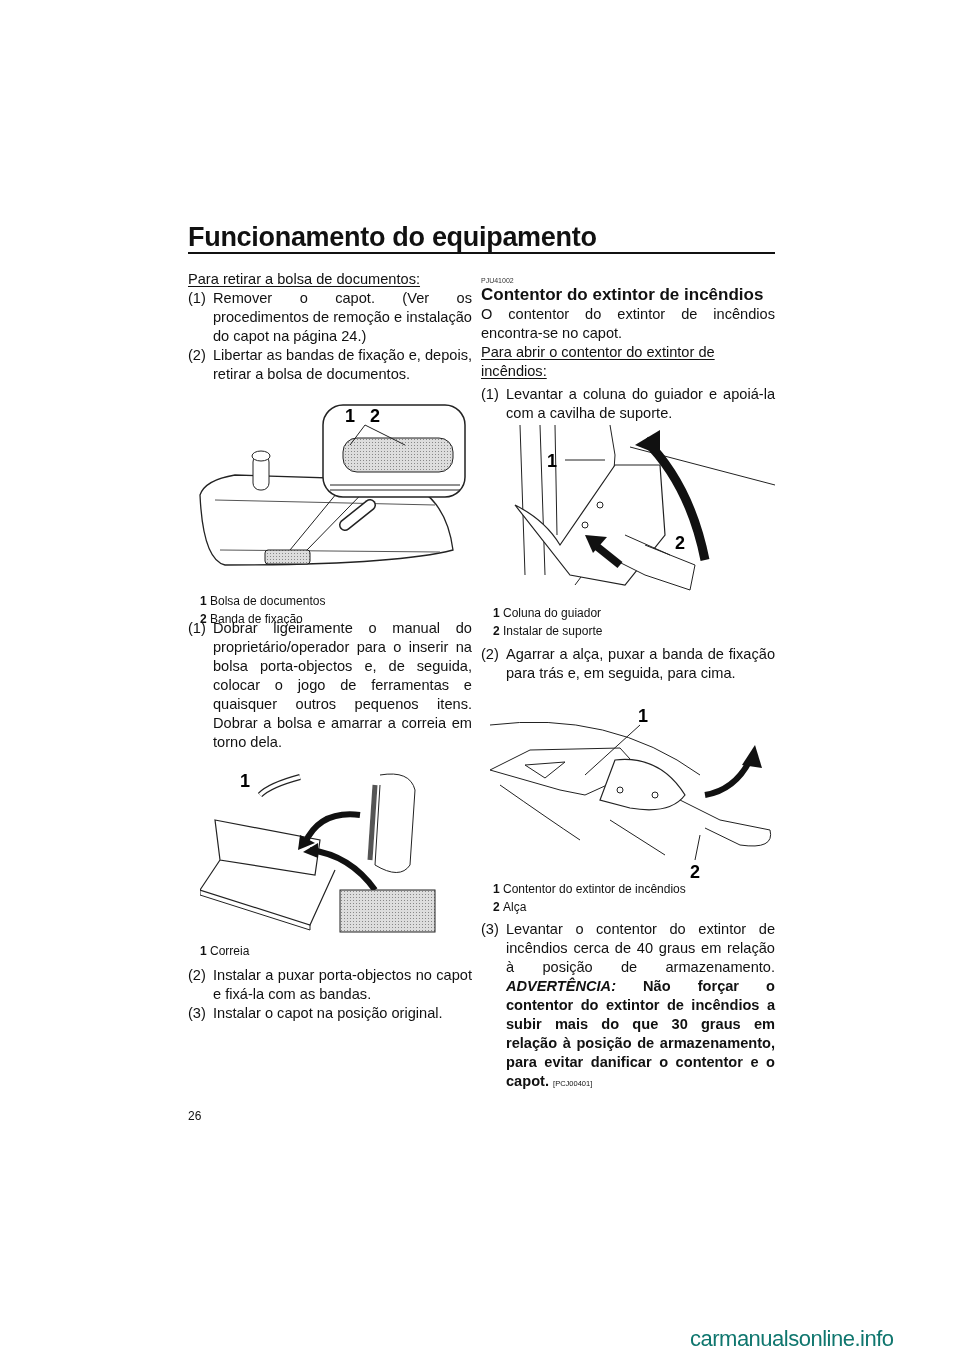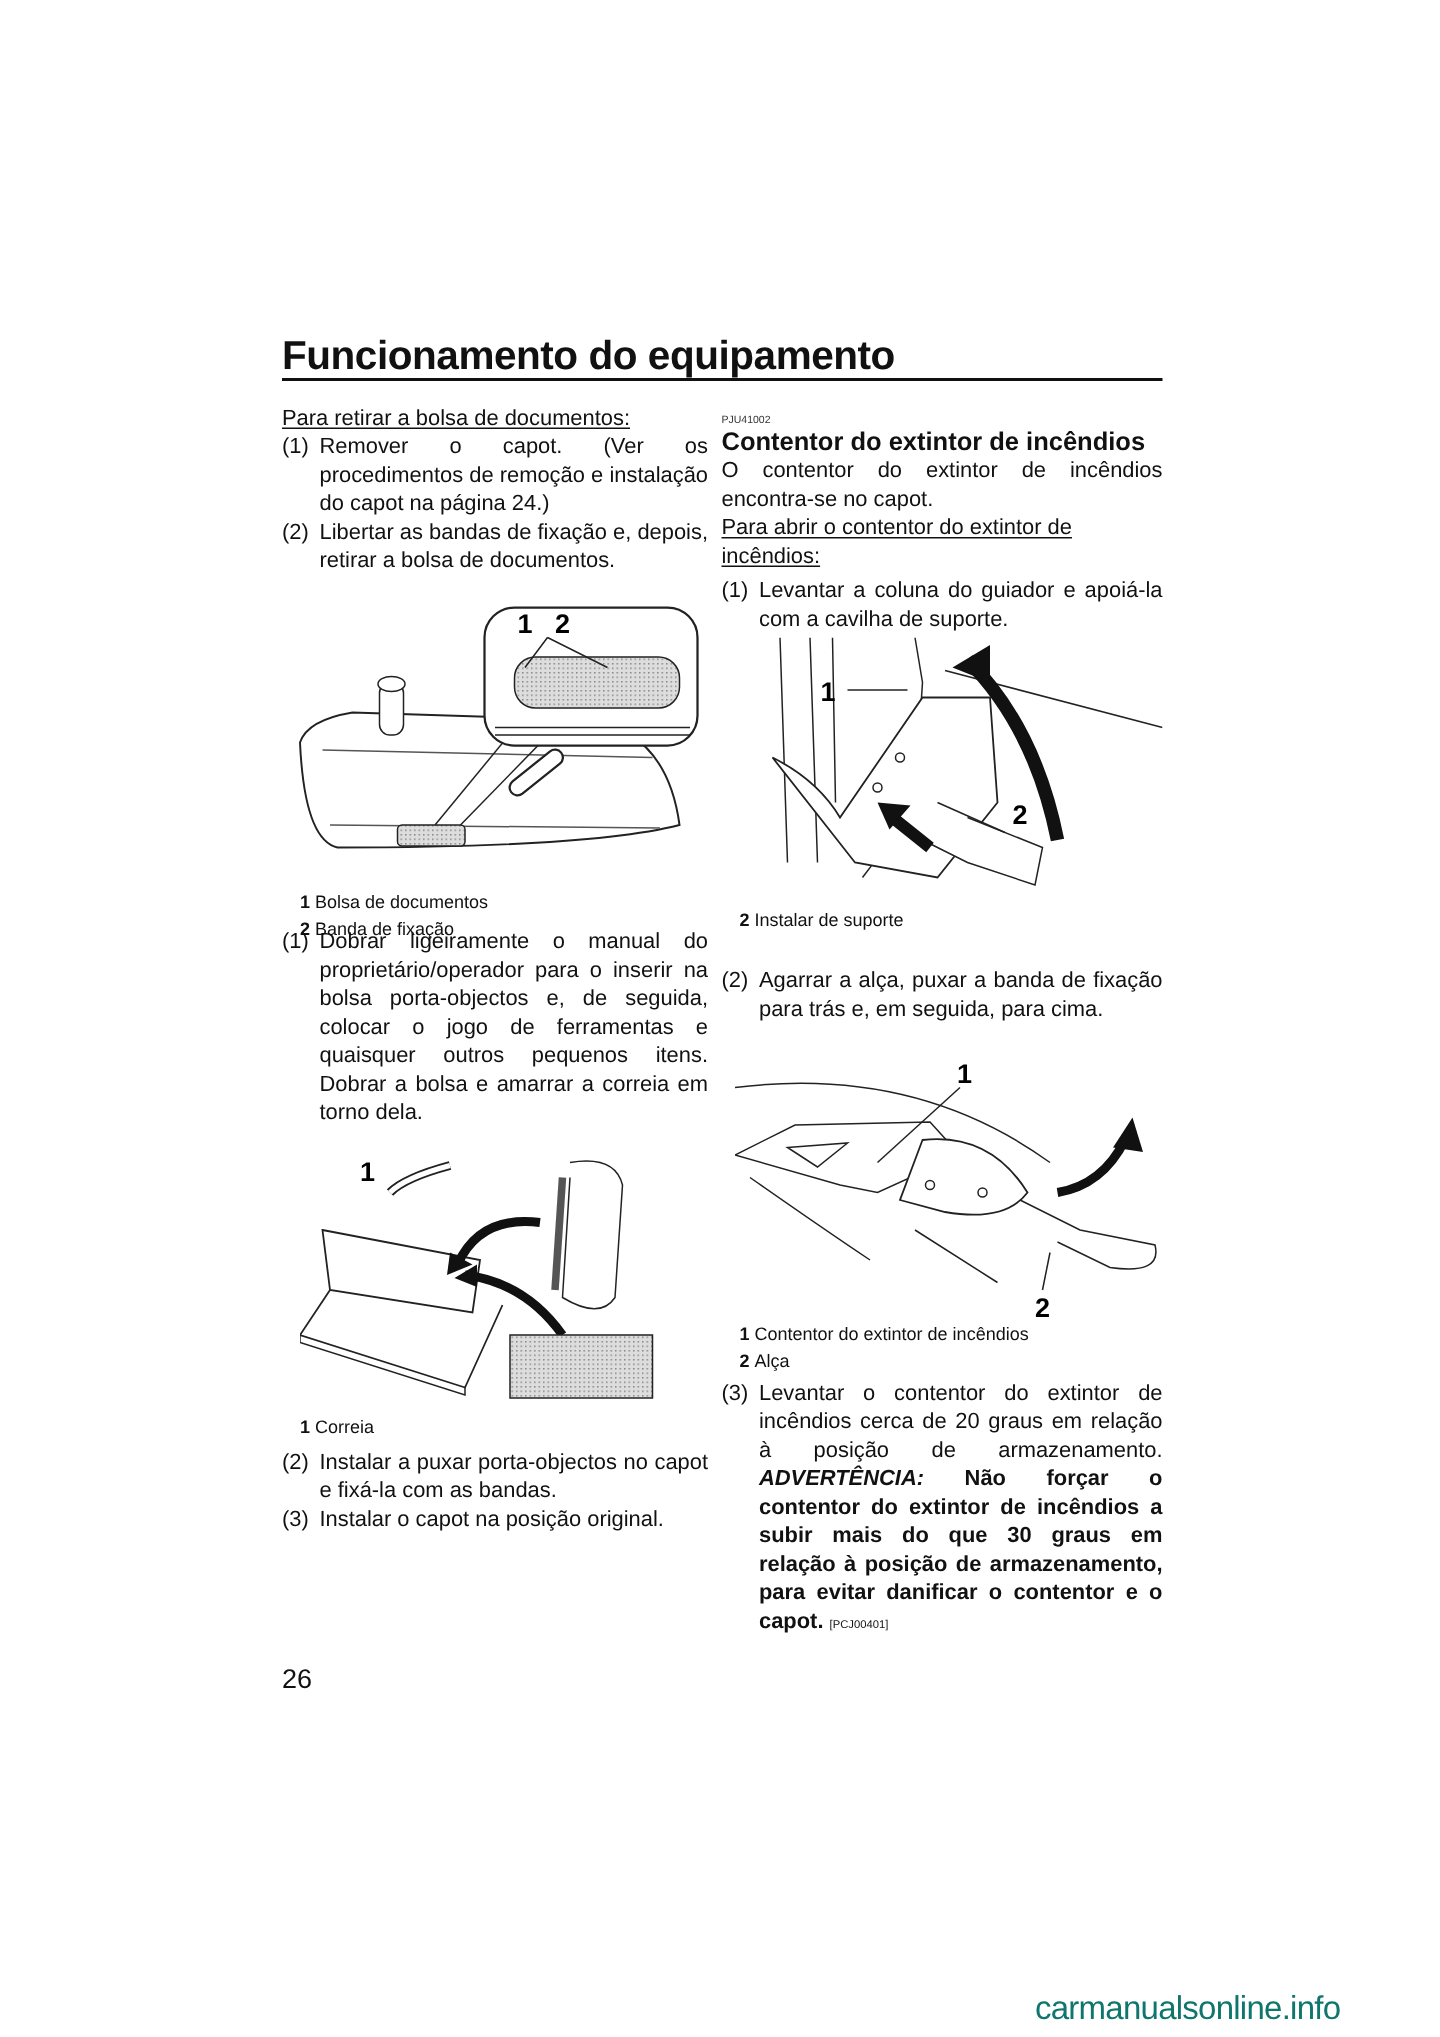--- a/index.html
+++ b/index.html
@@ -13,21 +13,21 @@
   .ul{text-decoration:underline;text-underline-offset:2px;}
   .item{position:relative;padding-left:25px;text-align:justify;}
   .item .num{position:absolute;left:0;top:0;}
   .cap{font-size:12px;line-height:18px;padding-left:12px;}
   .cap b{display:inline-block;width:10px;}
   .code{font-size:7px;line-height:9px;color:#333;}
   .h2{font-size:17px;font-weight:bold;line-height:20px;white-space:nowrap;}
   .warn{font-weight:bold;}
   .warn i{font-style:italic;}
   .tag{font-size:7.5px;font-weight:normal;}
-  .pagenum{left:188px;top:1109px;font-size:18px;}
+  .pagenum{left:188px;top:1109px;font-size:12px;}
   .wm{left:690px;top:1326px;font-size:22px;color:#0f766e;letter-spacing:-0.5px;}
   svg{position:absolute;}
   .fignum{font-weight:bold;font-size:18px;}
 </style>
 </head>
 <body>
 
 <div class="abs title">Funcionamento do equipamento</div>
 <div class="abs rule"></div>
 
@@ -120,20 +120,21 @@
   <polygon points="140,20 165,5 165,30" fill="#111"></polygon>
   <path d="M125 140 L100 120" stroke="#111" stroke-width="8"></path>
   <polygon points="90,110 112,112 98,128" fill="#111"></polygon>
   <path d="M130 110 L175 130" stroke="#222"></path>
   <path d="M70 35 L110 35" stroke="#222"></path>
   <text x="52" y="42" class="fignum">1</text>
   <text x="180" y="124" class="fignum">2</text>
 </svg>
 
 <div class="col right" style="top:604px;">
+  <div class="cap"><b>1</b><span>Coluna do guiador</span></div>
   <div class="cap"><b>2</b><span>Instalar de suporte</span></div>
 </div>
 
 <div class="col right" style="top:645px;">
   <div class="item"><span class="num">(2)</span><span>Agarrar a alça, puxar a banda de fixação para trás e, em seguida, para cima.</span></div>
 </div>
 
 <svg style="left:490px;top:700px;" width="285" height="180" viewBox="0 0 285 180">
   <path d="M0 25 Q120 10 210 75" stroke="#222" fill="none"></path>
   <path d="M0 70 L40 50 L130 48 L150 70 L95 95 L70 90 Z" fill="#fff" stroke="#222"></path>
@@ -150,20 +151,20 @@
   <text x="148" y="22" class="fignum">1</text>
   <text x="200" y="178" class="fignum">2</text>
 </svg>
 
 <div class="col right" style="top:880px;">
   <div class="cap"><b>1</b><span>Contentor do extintor de incêndios</span></div>
   <div class="cap"><b>2</b><span>Alça</span></div>
 </div>
 
 <div class="col right" style="top:920px;">
-  <div class="item"><span class="num">(3)</span><span>Levantar o contentor do extintor de incêndios cerca de 20 graus em relação à posição de armazenamento.</span>
+  <div class="item"><span class="num">(3)</span><span>Levantar o contentor do extintor de incêndios cerca de 40 graus em relação à posição de armazenamento.</span>
     <span class="warn"><i>ADVERTÊNCIA:</i> <span>Não forçar o contentor do extintor de incêndios a subir mais do que 30 graus em relação à posição de armazenamento, para evitar danificar o contentor e o capot.</span></span>
     <span class="tag">[PCJ00401]</span>
   </div>
 </div>
 
 <div class="abs pagenum">26</div>
 <div class="abs wm">carmanualsonline.info</div>
 
 </body></html>

